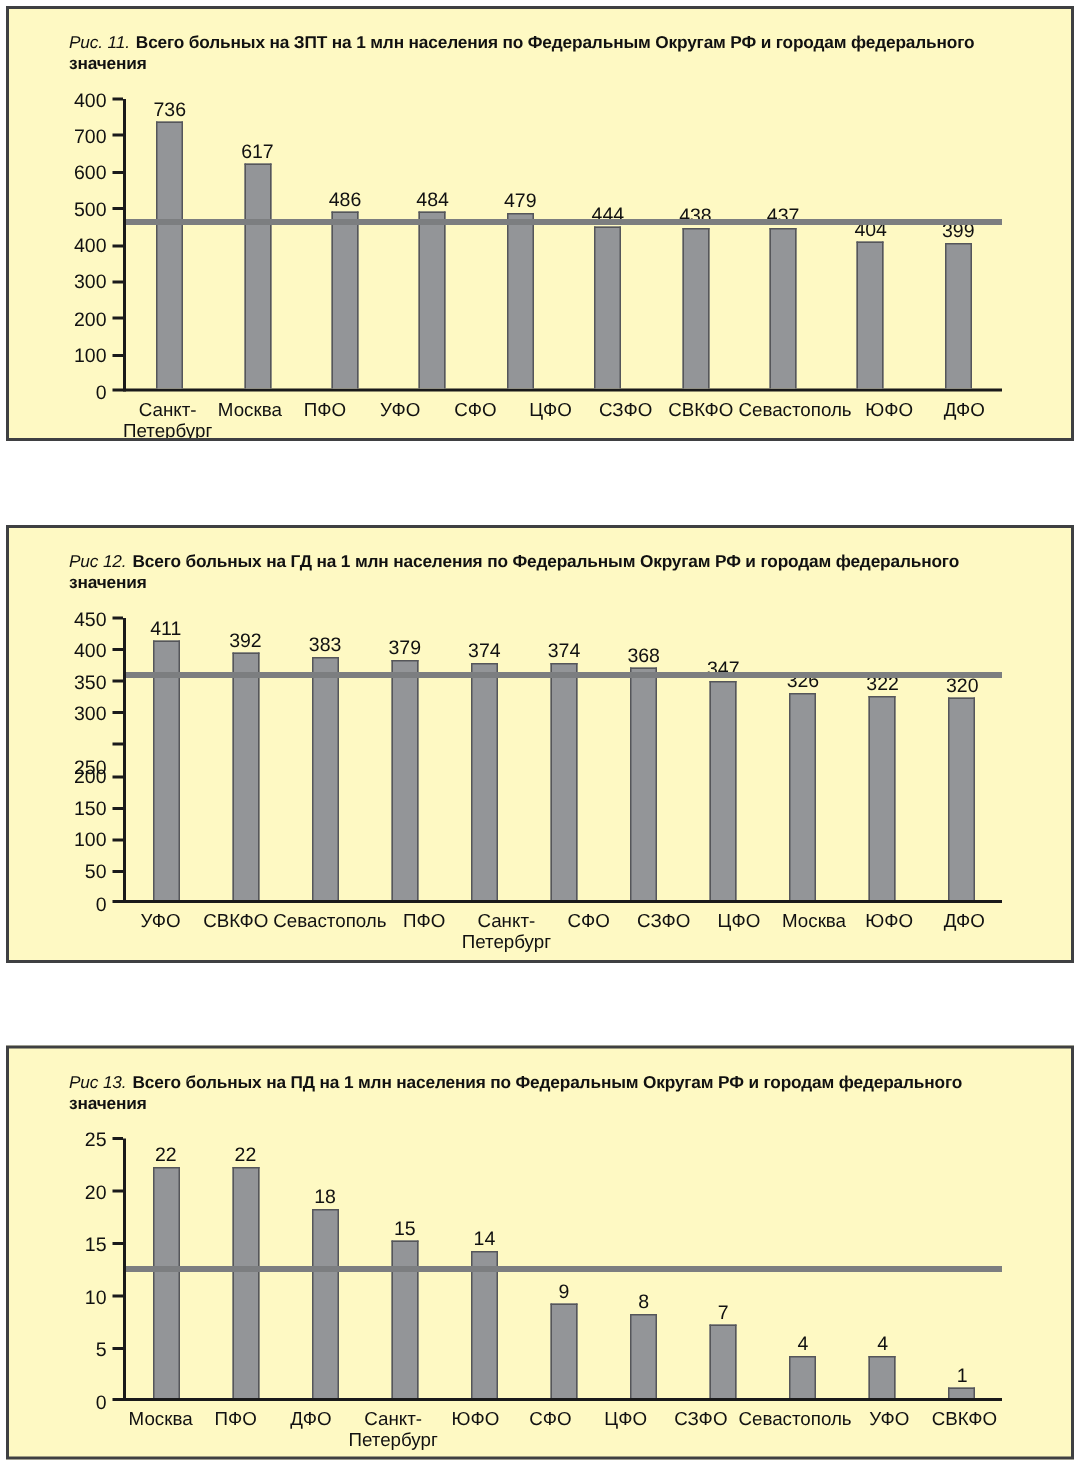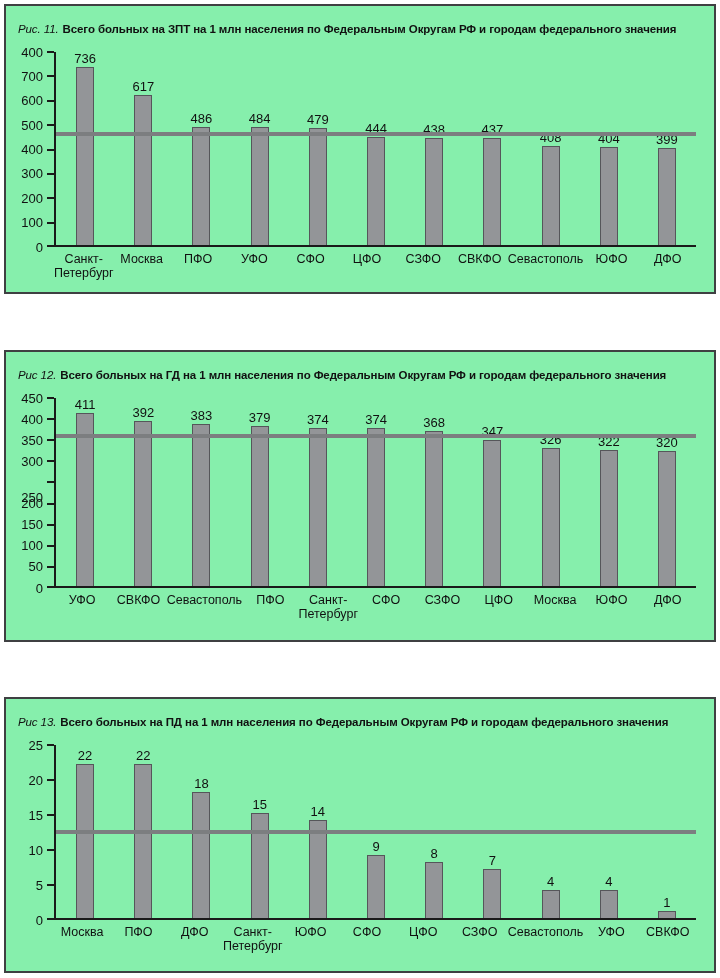--- a/index.html
+++ b/index.html
@@ -1,19 +1,19 @@
 <!DOCTYPE html>
 <html style="--panel-border: #3f4042; --axis: #1a1a1a; --bar-fill: #939598; --bar-border: #55565a; --ref-line: #7c7e80;"><head>
 <meta charset="utf-8">
 <style>
   * { margin:0; padding:0; box-sizing:border-box; }
   html,body { width:720px; height:978px; background:#ffffff; overflow:hidden;
               font-family:"Liberation Sans", sans-serif; color:#111111; }
-  .panel { margin:0 4px; border:2px solid var(--panel-border,#3f4042); background:#86efac;
-           padding:0 4px; overflow:hidden; }
+  .panel { margin:0 4px; border:2px solid var(--panel-border,#3f4042); background:#fef9c3;
+           padding:0 32px; overflow:hidden; }
   #panel-0 { margin-top:4px;  height:290px; }
   #panel-1 { margin-top:56px; height:292px; }
   #panel-2 { margin-top:55px; height:276px; }
 
   .title-row { margin:16px 0 0 8px; font-size:11.5px; letter-spacing:-0.1px; line-height:14px; }
   .fig-label { font-style:italic; padding-right:4px; }
   .fig-title { font-weight:bold; }
 
   .chart { display:flex; margin-top:16px; }
   .ycol  { position:relative; width:44px; flex:none; }
@@ -91,24 +91,20 @@
           <div class="bar-value">444</div>
           <div class="bar" style="height: 108.225px;"></div>
         </div>
         <div class="bar-slot">
           <div class="bar-value">438</div>
           <div class="bar" style="height: 106.763px;"></div>
         </div>
         <div class="bar-slot">
           <div class="bar-value">437</div>
           <div class="bar" style="height: 106.519px;"></div>
-        </div>
-        <div class="bar-slot">
-          <div class="bar-value">408</div>
-          <div class="bar" style="height: 99.45px;"></div>
         </div>
         <div class="bar-slot">
           <div class="bar-value">404</div>
           <div class="bar" style="height: 98.475px;"></div>
         </div>
         <div class="bar-slot">
           <div class="bar-value">399</div>
           <div class="bar" style="height: 97.2562px;"></div>
         </div>
       </div>

